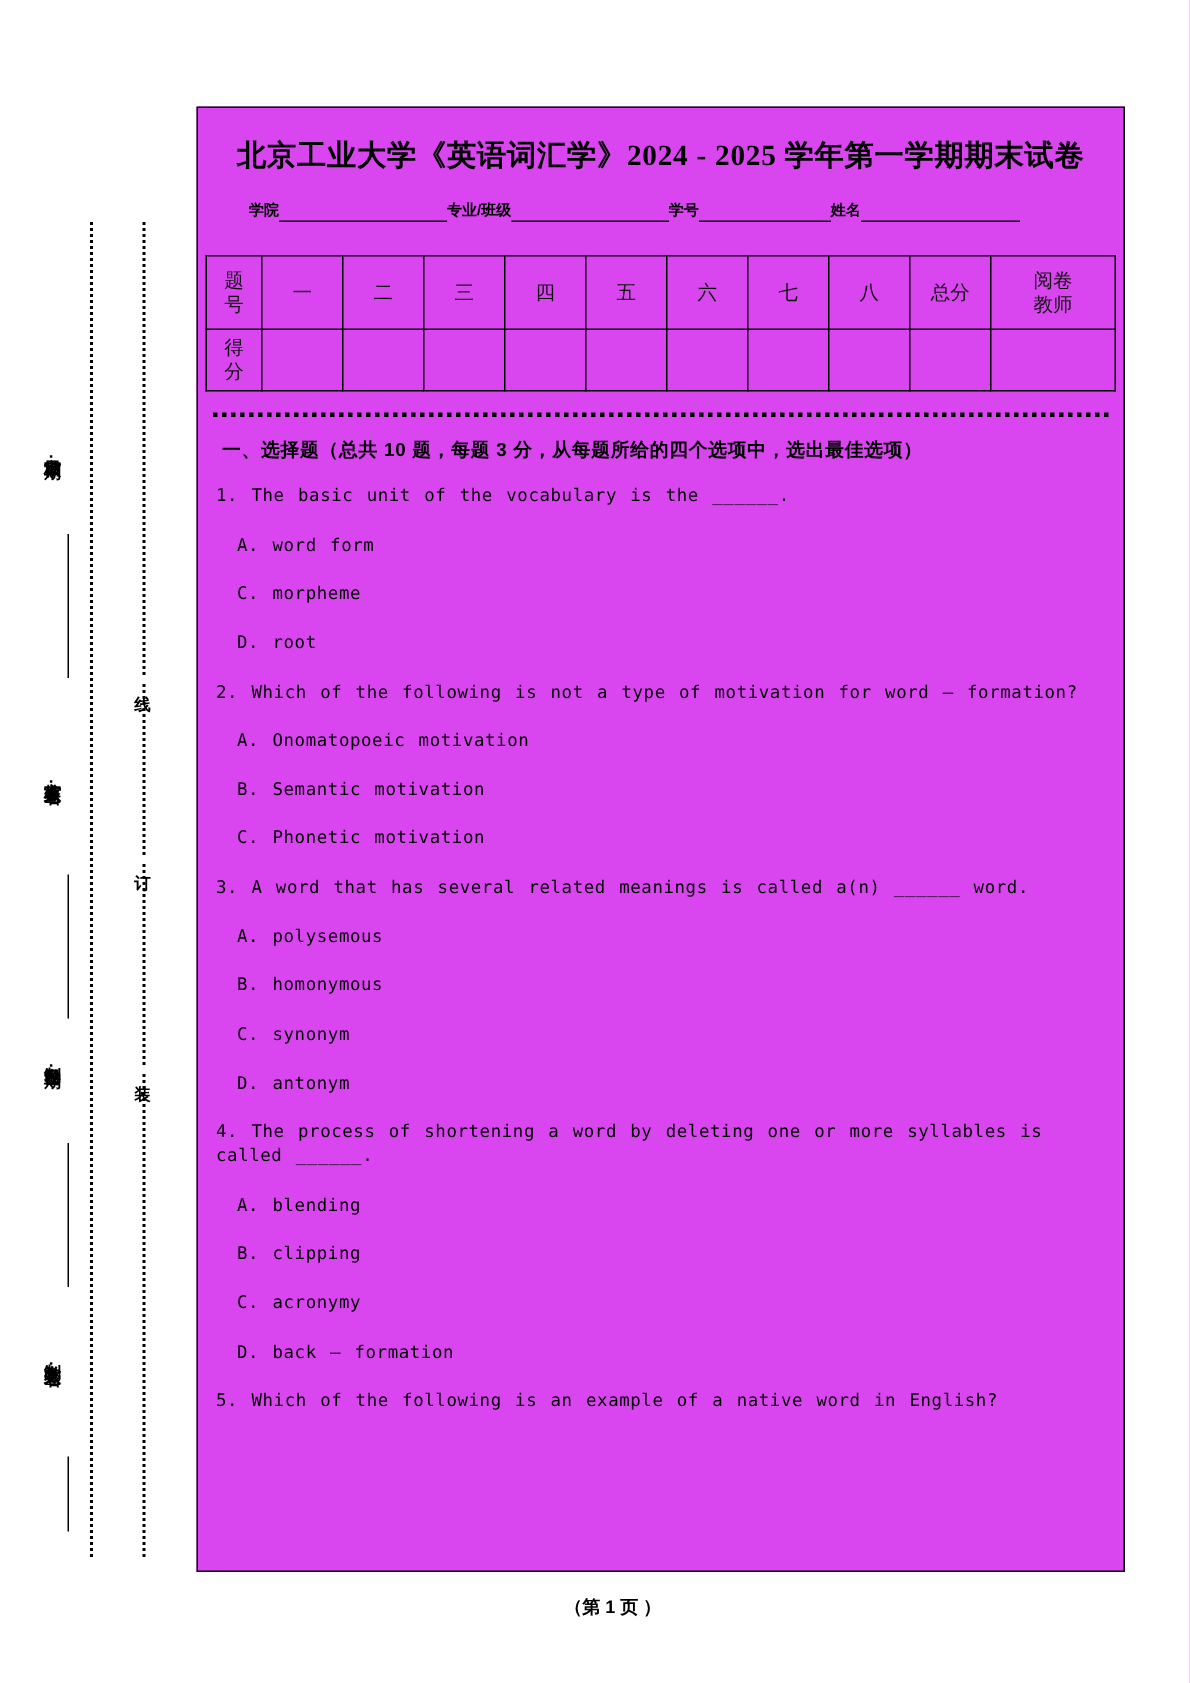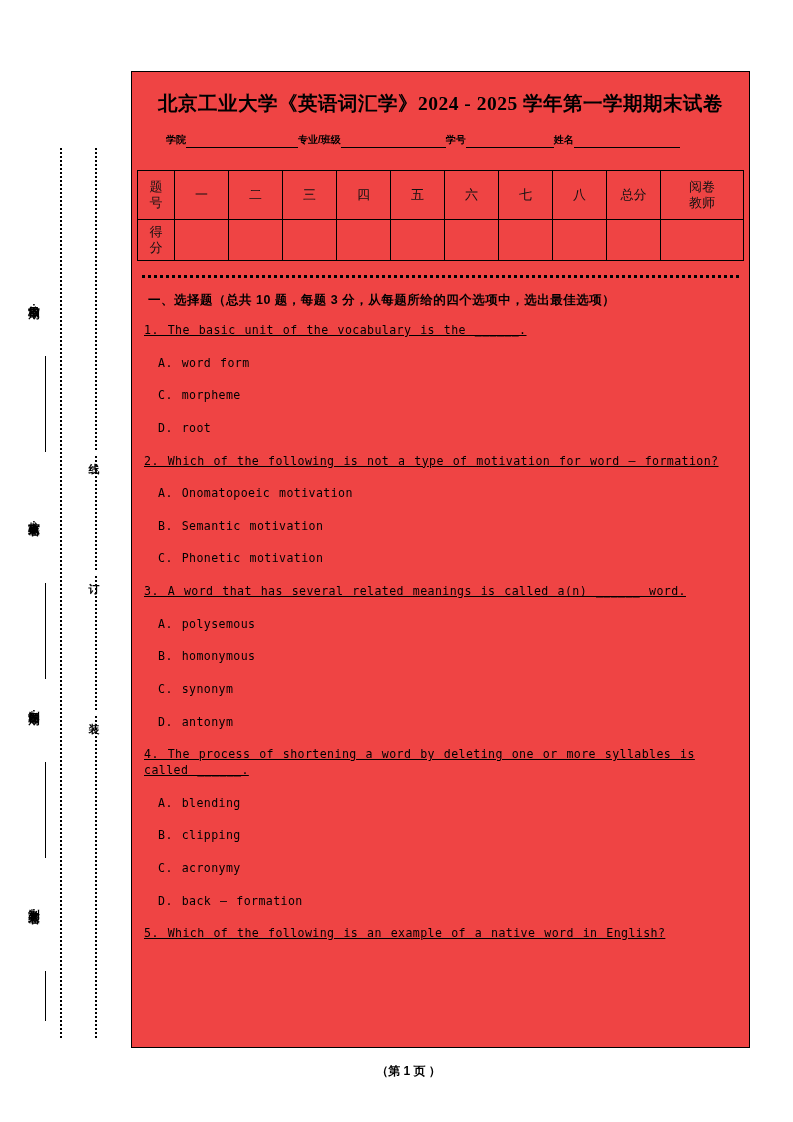--- a/index.html
+++ b/index.html
@@ -62,21 +62,21 @@
 
   
   .sheet {
     position: absolute;
     left: 131px;
     top: 71px;
     width: 619px;
     height: 977px;
     border: 1.2px solid #000;
     box-sizing: border-box;
-    background: #ef4444;
+    background: #d946ef;
   }
 
   .title {
     text-align: center;
     font-size: 19.5px;
     font-weight: bold;
     letter-spacing: 0.5px;
     margin: 18px 0 0 0;
     font-family: "Liberation Serif", "DejaVu Serif", serif;
     white-space: nowrap;
@@ -146,21 +146,20 @@
     margin: 6px 0 14px 4px;
     letter-spacing: 0.5px;
   }
   .q {
     font-family: "DejaVu Sans Mono", "Liberation Mono", monospace;
     font-size: 11.6px;
     line-height: 1.35;
     margin: 0 0 17px 0;
     letter-spacing: 0.4px;
     word-spacing: 1.5px;
-    text-decoration: underline;
   }
   .opt {
     font-family: "DejaVu Sans Mono", "Liberation Mono", monospace;
     font-size: 11.6px;
     line-height: 1.35;
     margin: 0 0 17px 14px;
     letter-spacing: 0.4px;
     word-spacing: 1.5px;
   }
 

